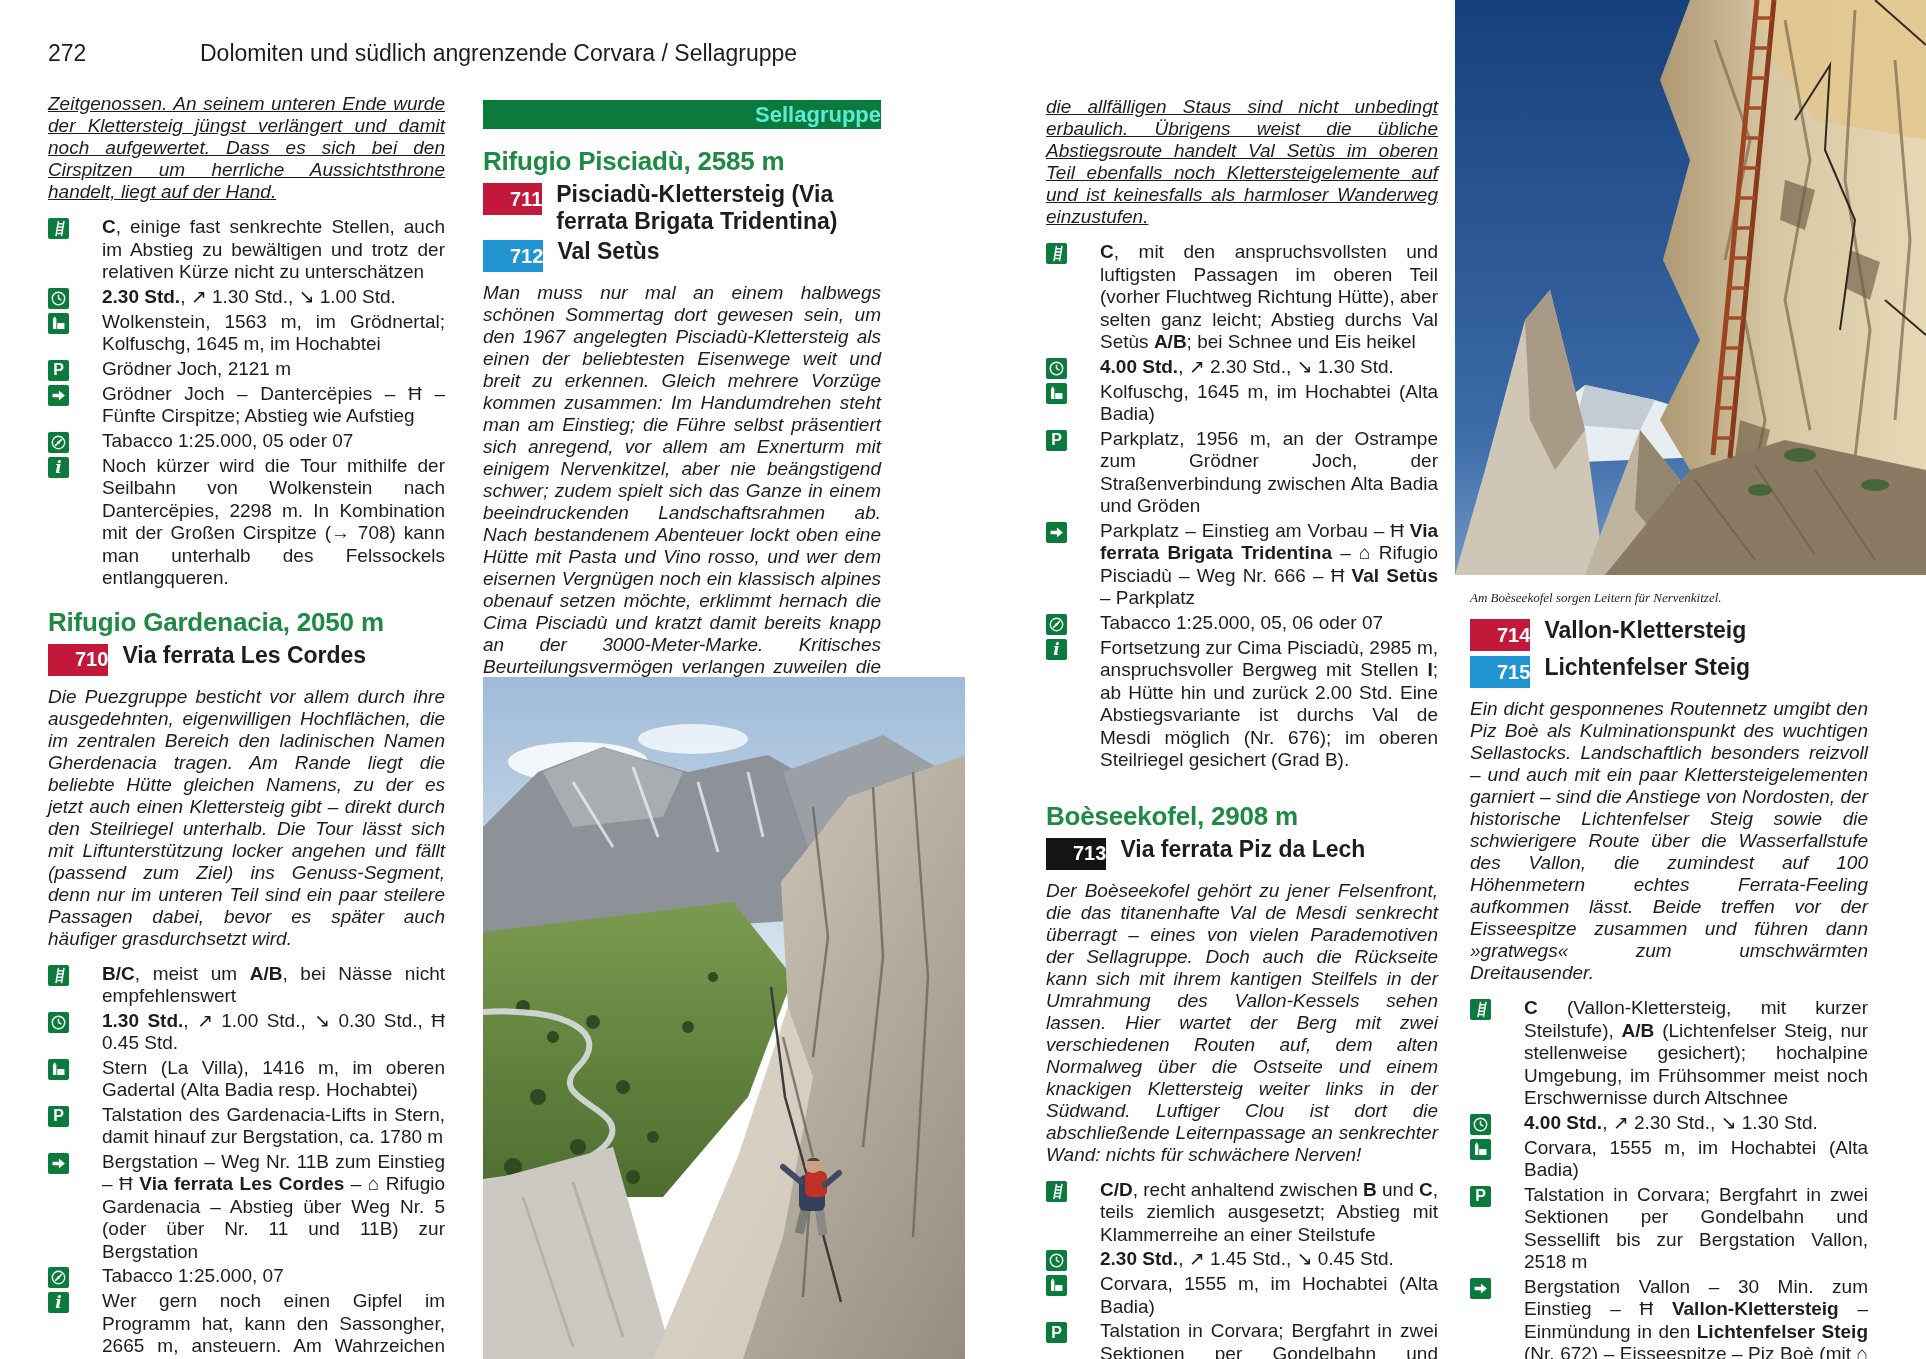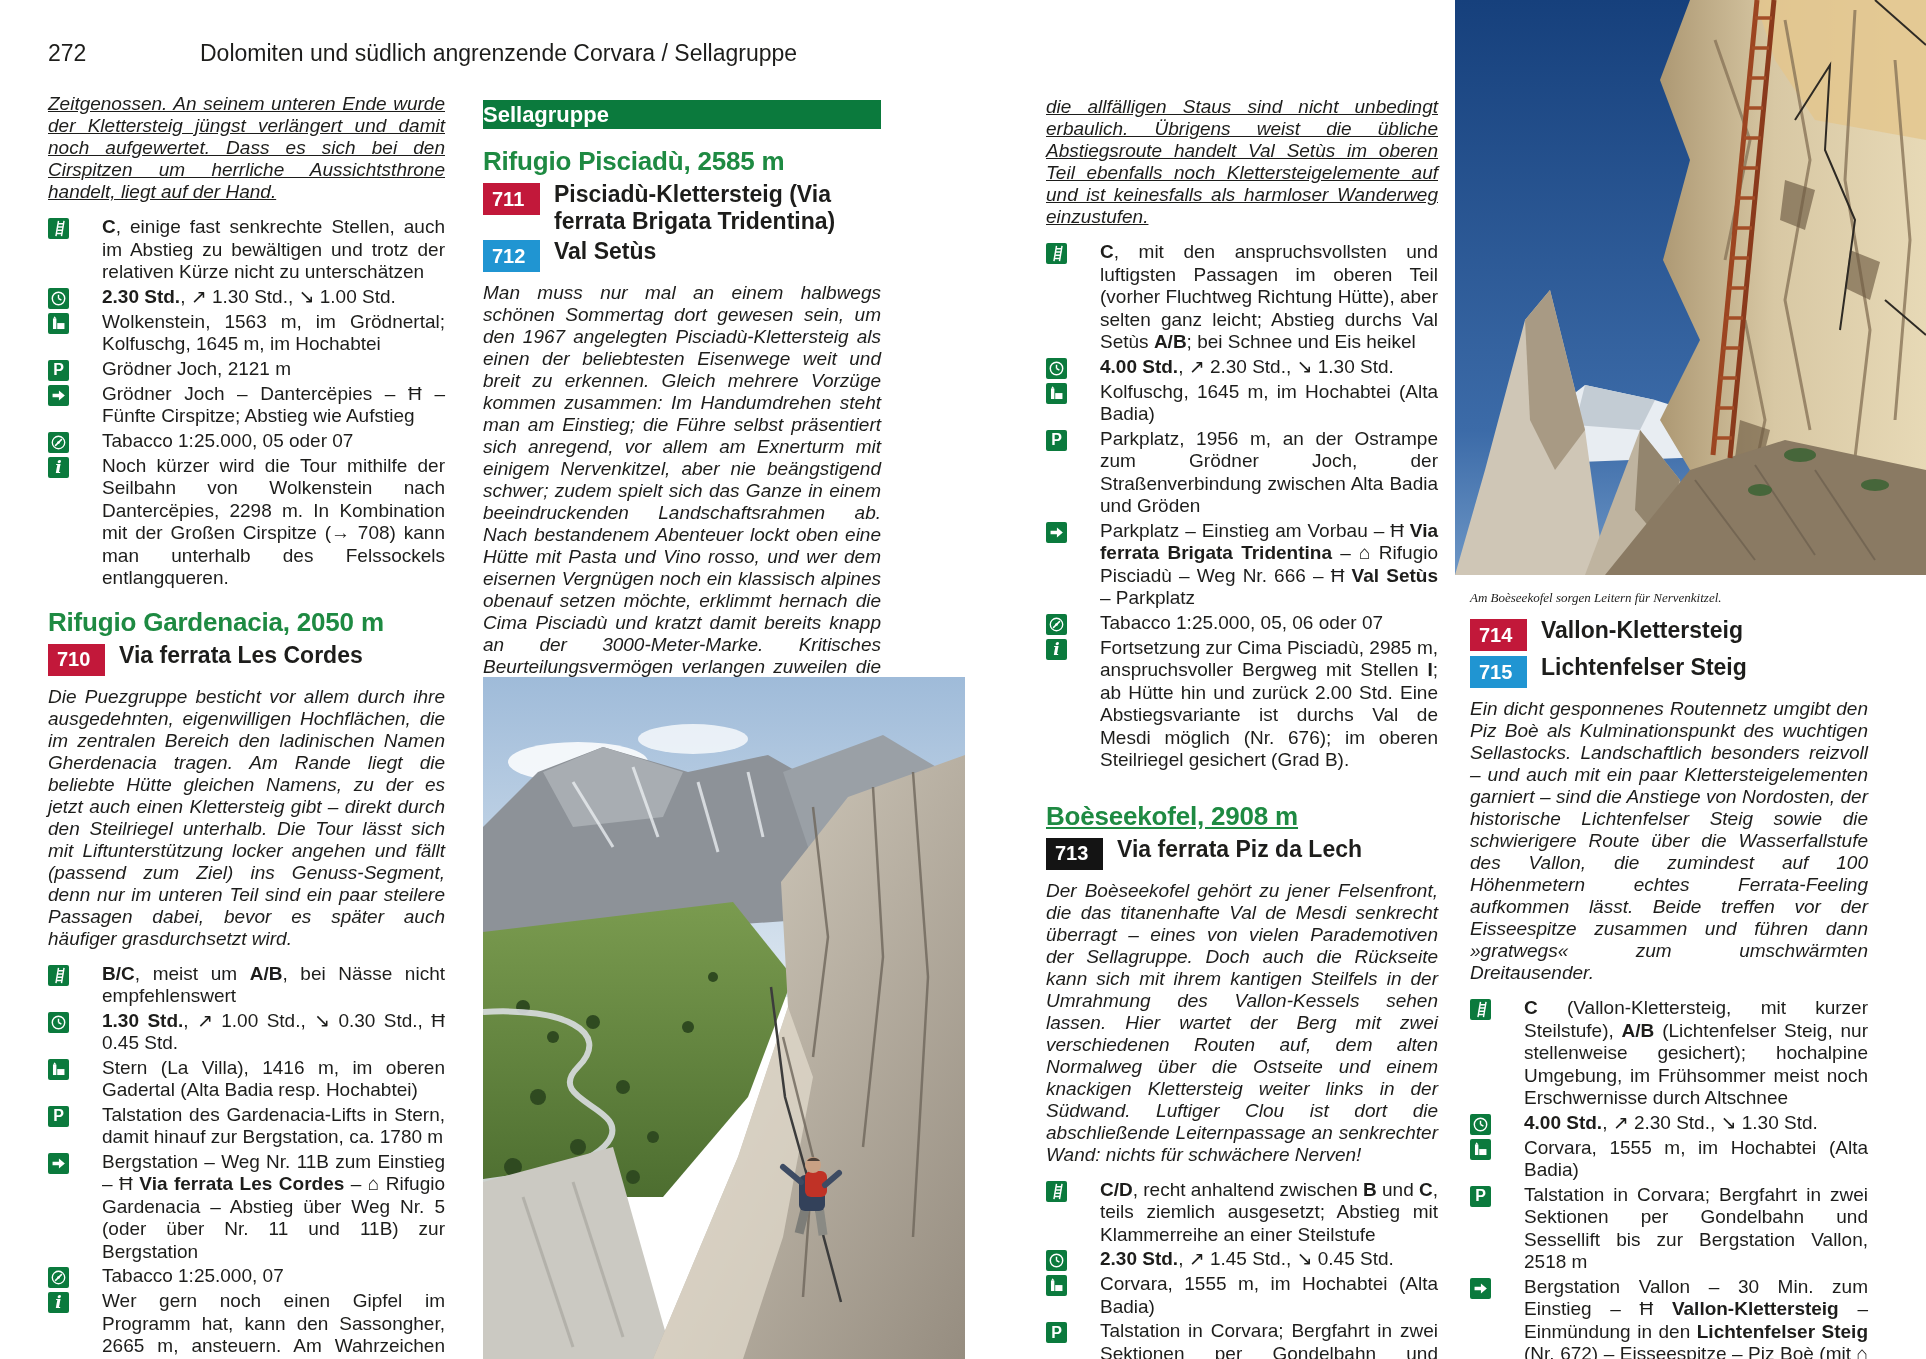--- a/index.html
+++ b/index.html
@@ -8,27 +8,27 @@
     background:var(--paper,#fff);
     font-family:"Liberation Sans","DejaVu Sans",sans-serif;
     color:var(--text,#1d1d1b);
   }
   .running-head{position:absolute;top:40px;font-size:23px;}
   .pagenum{left:48px;}
   .headtext{left:200px;}
   .col{position:absolute;}
   .body{font-style:italic;font-size:19px;line-height:22px;text-align:justify;margin:10px 0 0;}
   .body.first{margin-top:8px;text-decoration:underline;}
-  .banner{height:29px;background:var(--green_dark,#0b7a3d);color:#ffffff;font-weight:bold;
-    font-size:22px;display:flex;align-items:center;justify-content:flex-start;margin:15px 0 0;}
+  .banner{height:29px;background:var(--green_dark,#0b7a3d);color:#5eead4;font-weight:bold;
+    font-size:22px;display:flex;align-items:center;justify-content:flex-end;margin:15px 0 0;}
   h2{margin:18px 0 0;font-size:26px;line-height:28px;color:var(--green_heading,#1e8a42);letter-spacing:-0.2px;}
   .routes{margin:6px 0 0;}
   .route-row{display:flex;align-items:flex-start;margin:3px 0 3px;}
   .route-num{flex:0 0 57px;height:32px;margin-top:2px;color:#fff;font-weight:bold;font-size:20px;
-    display:flex;align-items:center;padding-left:9px;box-sizing:border-box;}
+    display:flex;align-items:center;padding-left:27px;box-sizing:border-box;}
   .route-num[data-color="red"]{background:var(--route_red,#c2183a);}
   .route-num[data-color="blue"]{background:var(--route_blue,#2095d2);}
   .route-num[data-color="black"]{background:var(--route_black,#141414);}
   .route-title{flex:1;font-weight:bold;font-size:23px;line-height:27px;margin-left:14px;}
   .info-list{margin-top:13px;}
   .info-item{display:grid;grid-template-columns:30px 1fr;margin-bottom:2px;gap:24px;}
   .ibox{width:21px;height:21px;margin-top:2px;background:var(--green_dark,#0b7a3d);border-radius:2px;
     display:flex;align-items:center;justify-content:center;overflow:hidden;}
   .ibox .ic{display:none;}
   .ibox[data-icon="difficulty"] .ic.difficulty{display:block;}
@@ -417,21 +417,21 @@
   </div>
 
   <div class="info-item">
     <span class="ibox" data-icon="info">
 
       <span class="ic info">i</span>
     </span>
     <span class="itext">Fortsetzung zur Cima Pisciadù, 2985 m, anspruchsvoller Bergweg mit Stellen <b>I</b>; ab Hütte hin und zurück 2.00 Std. Eine Abstiegsvariante ist durchs Val de Mesdi möglich (Nr. 676); im oberen Steilriegel gesichert (Grad B).</span>
   </div>
 </div>
-  <h2 style="margin-top:30px;text-decoration:underline;">Boèseekofel, 2908 m</h2>
+  <h2 style="margin-top:30px;">Boèseekofel, 2908 m</h2>
   <div class="routes">
   <div class="route-row">
     <span class="route-num" data-color="black">713</span>
     <span class="route-title">Via ferrata Piz da Lech</span>
   </div>
 </div>
   <p class="body">Der Boèseekofel gehört zu jener Felsenfront, die das titanenhafte Val de Mesdi senkrecht überragt – eines von vielen Parademotiven der Sellagruppe. Doch auch die Rückseite kann sich mit ihrem kantigen Steilfels in der Umrahmung des Vallon-Kessels sehen lassen. Hier wartet der Berg mit zwei verschiedenen Routen auf, dem alten Normalweg über die Ostseite und einem knackigen Klettersteig weiter links in der Südwand. Luftiger Clou ist dort die abschließende Leiternpassage an senkrechter Wand: nichts für schwächere Nerven!</p>
   <div class="info-list">
   <div class="info-item">
     <span class="ibox" data-icon="difficulty">

